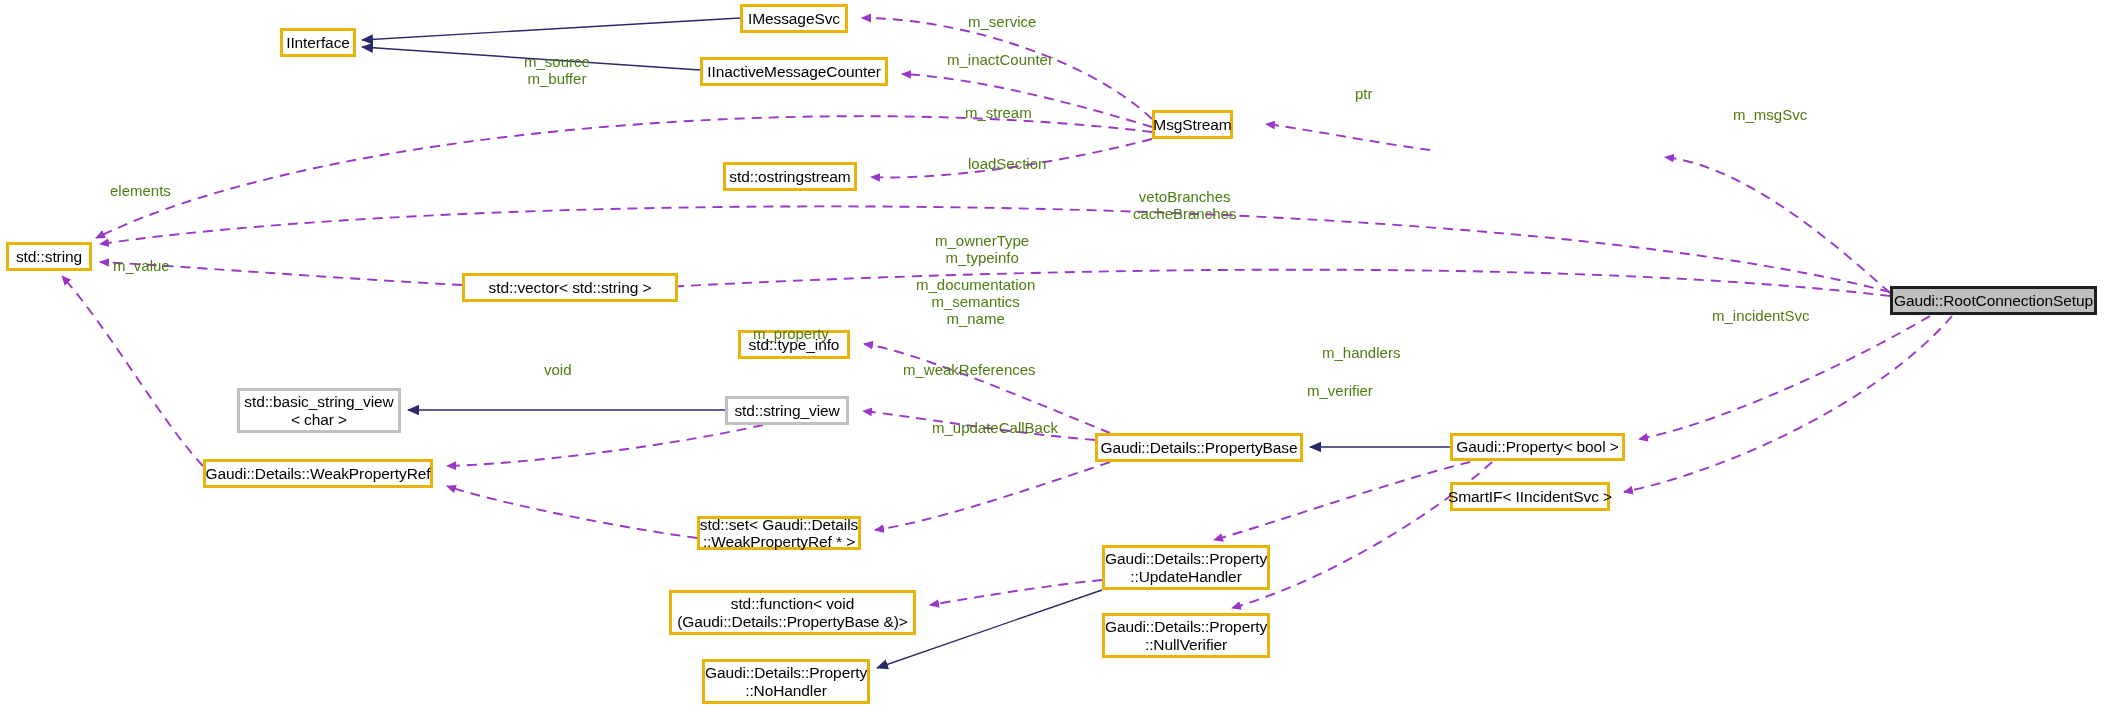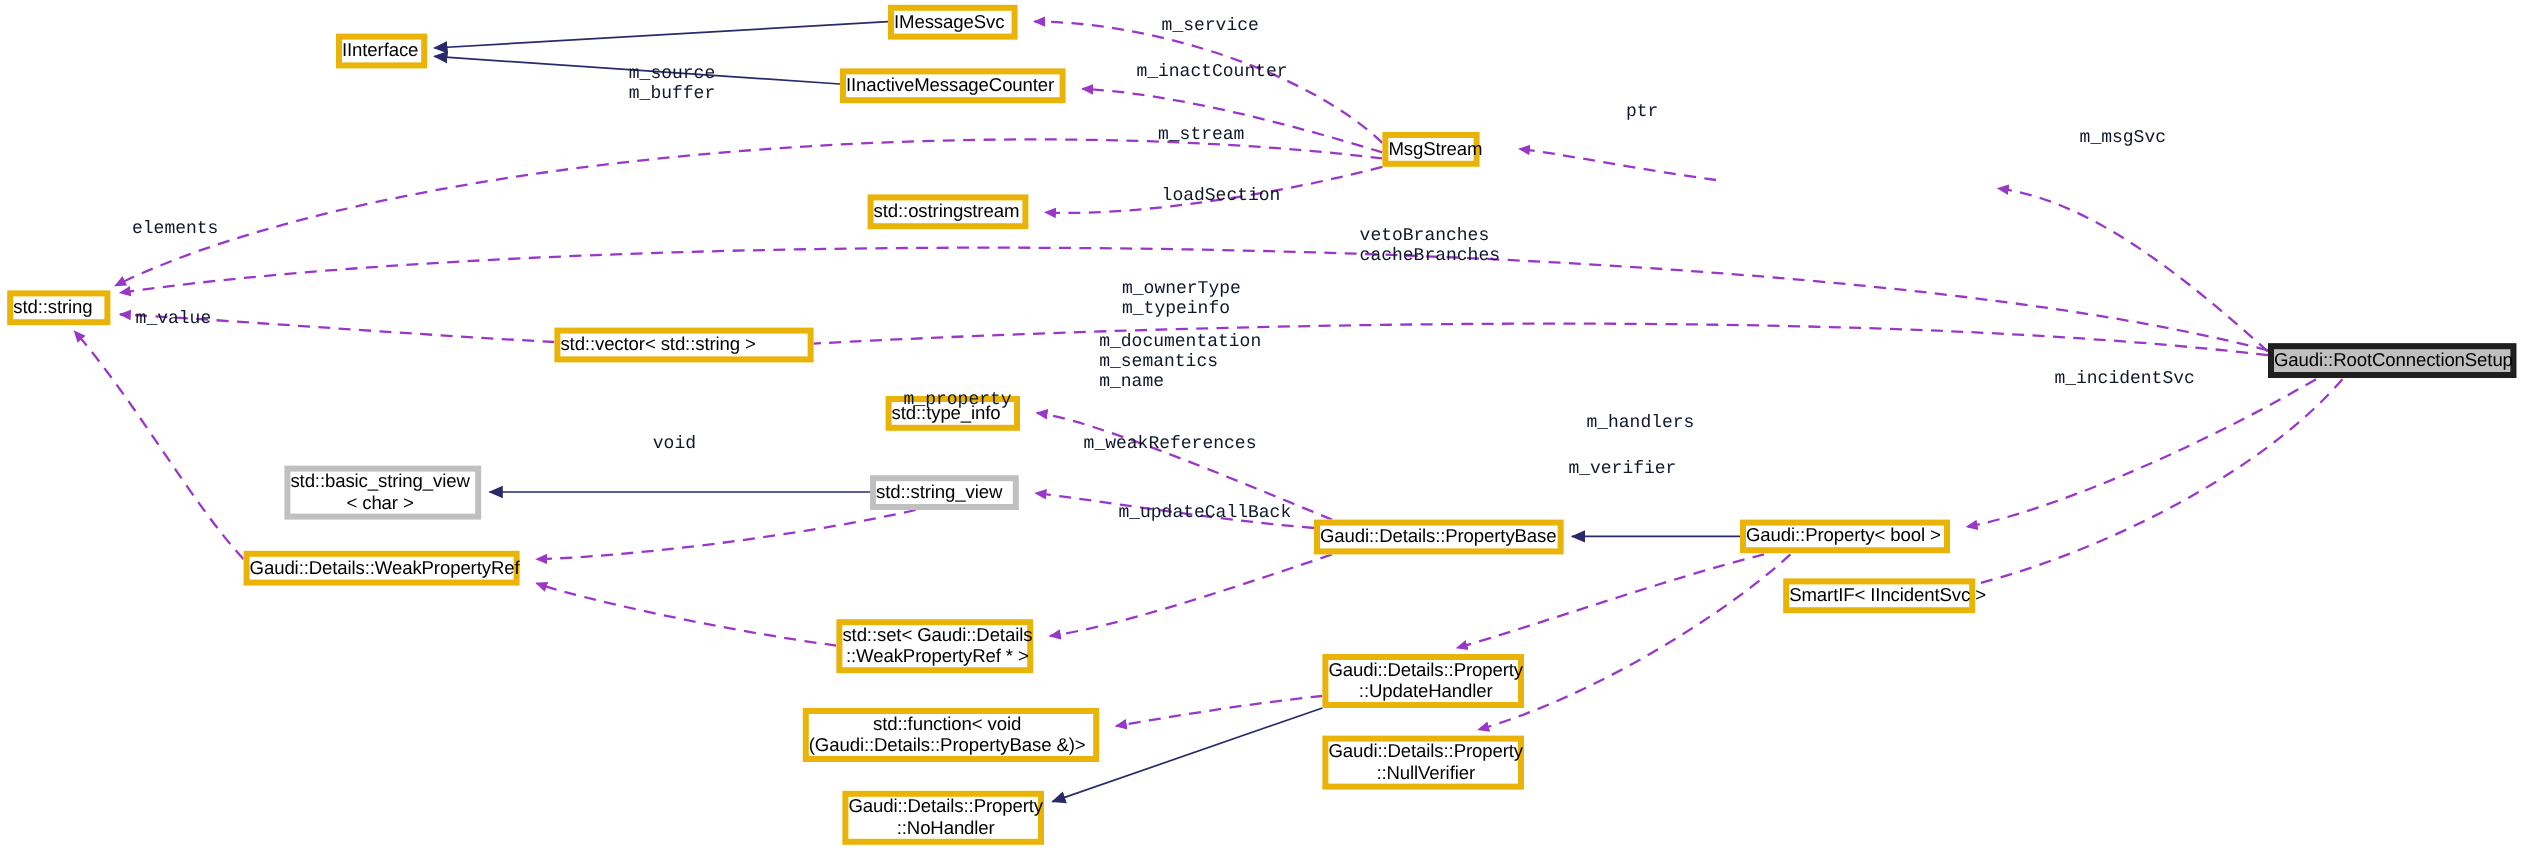--- a/index.html
+++ b/index.html
@@ -23,46 +23,47 @@
     left: 0;
     top: 0;
     width: 2105px;
     height: 711px;
     pointer-events: none;
   }
   .node {
     position: absolute;
     box-sizing: border-box;
     background: #ffffff;
-    border: 5px solid #eab308;
+    border: 3px solid #eab308;
     display: flex;
     align-items: center;
+    justify-content: center;
     text-align: center;
     font-size: 15.5px;
     color: #000000;
     line-height: 1.12;
     white-space: pre;
     letter-spacing: -0.1px;
     z-index: 5;
   }
   .node.highlight {
     background: #bfbfbf;
     border-color: #1f1f1f;
   }
   .node.faint {
     border-color: #c0c0c0;
   }
   .edge-label {
     position: absolute;
     font-size: 15px;
-    color: #0f172a;
+    color: #4d7c0f;
     line-height: 1.12;
     white-space: pre;
+    text-align: center;
     z-index: 6;
-    font-family: Liberation Mono, monospace;
   }
 </style>
 </head>
 <body>
 
 <div id="canvas">
   <svg id="edge-layer" viewBox="0 0 2105 711" width="2105" height="711" xmlns="http://www.w3.org/2000/svg">
     <defs>
       <marker id="arrow-usage" markerWidth="11" markerHeight="11" refX="9" refY="5" orient="auto" markerUnits="userSpaceOnUse">
         <path d="M0,0.6 L10,5 L0,9.4 z" fill="#9a36c8"></path>
@@ -155,25 +156,25 @@
   </div>
 
   <div class="node" style="left:1450px;top:433px;width:175px;height:28px;">
     <span>Gaudi::Property&lt; bool &gt;</span>
   </div>
 
   <div class="node" style="left:203px;top:459px;width:230px;height:29px;">
     <span>Gaudi::Details::WeakPropertyRef</span>
   </div>
 
-  <div class="node" style="left:1450px;top:482px;width:160px;height:29px;margin-left:36px;">
+  <div class="node" style="left:1450px;top:482px;width:160px;height:29px;">
     <span>SmartIF&lt; IIncidentSvc &gt;</span>
   </div>
 
-  <div class="node" style="left:697px;top:516px;width:164px;height:45px;">
+  <div class="node" style="left:697px;top:516px;width:164px;height:34px;">
     <span>std::set&lt; Gaudi::Details
 ::WeakPropertyRef * &gt;</span>
   </div>
 
   <div class="node" style="left:1102px;top:545px;width:168px;height:45px;">
     <span>Gaudi::Details::Property
 ::UpdateHandler</span>
   </div>
 
   <div class="node" style="left:669px;top:590px;width:247px;height:45px;">

